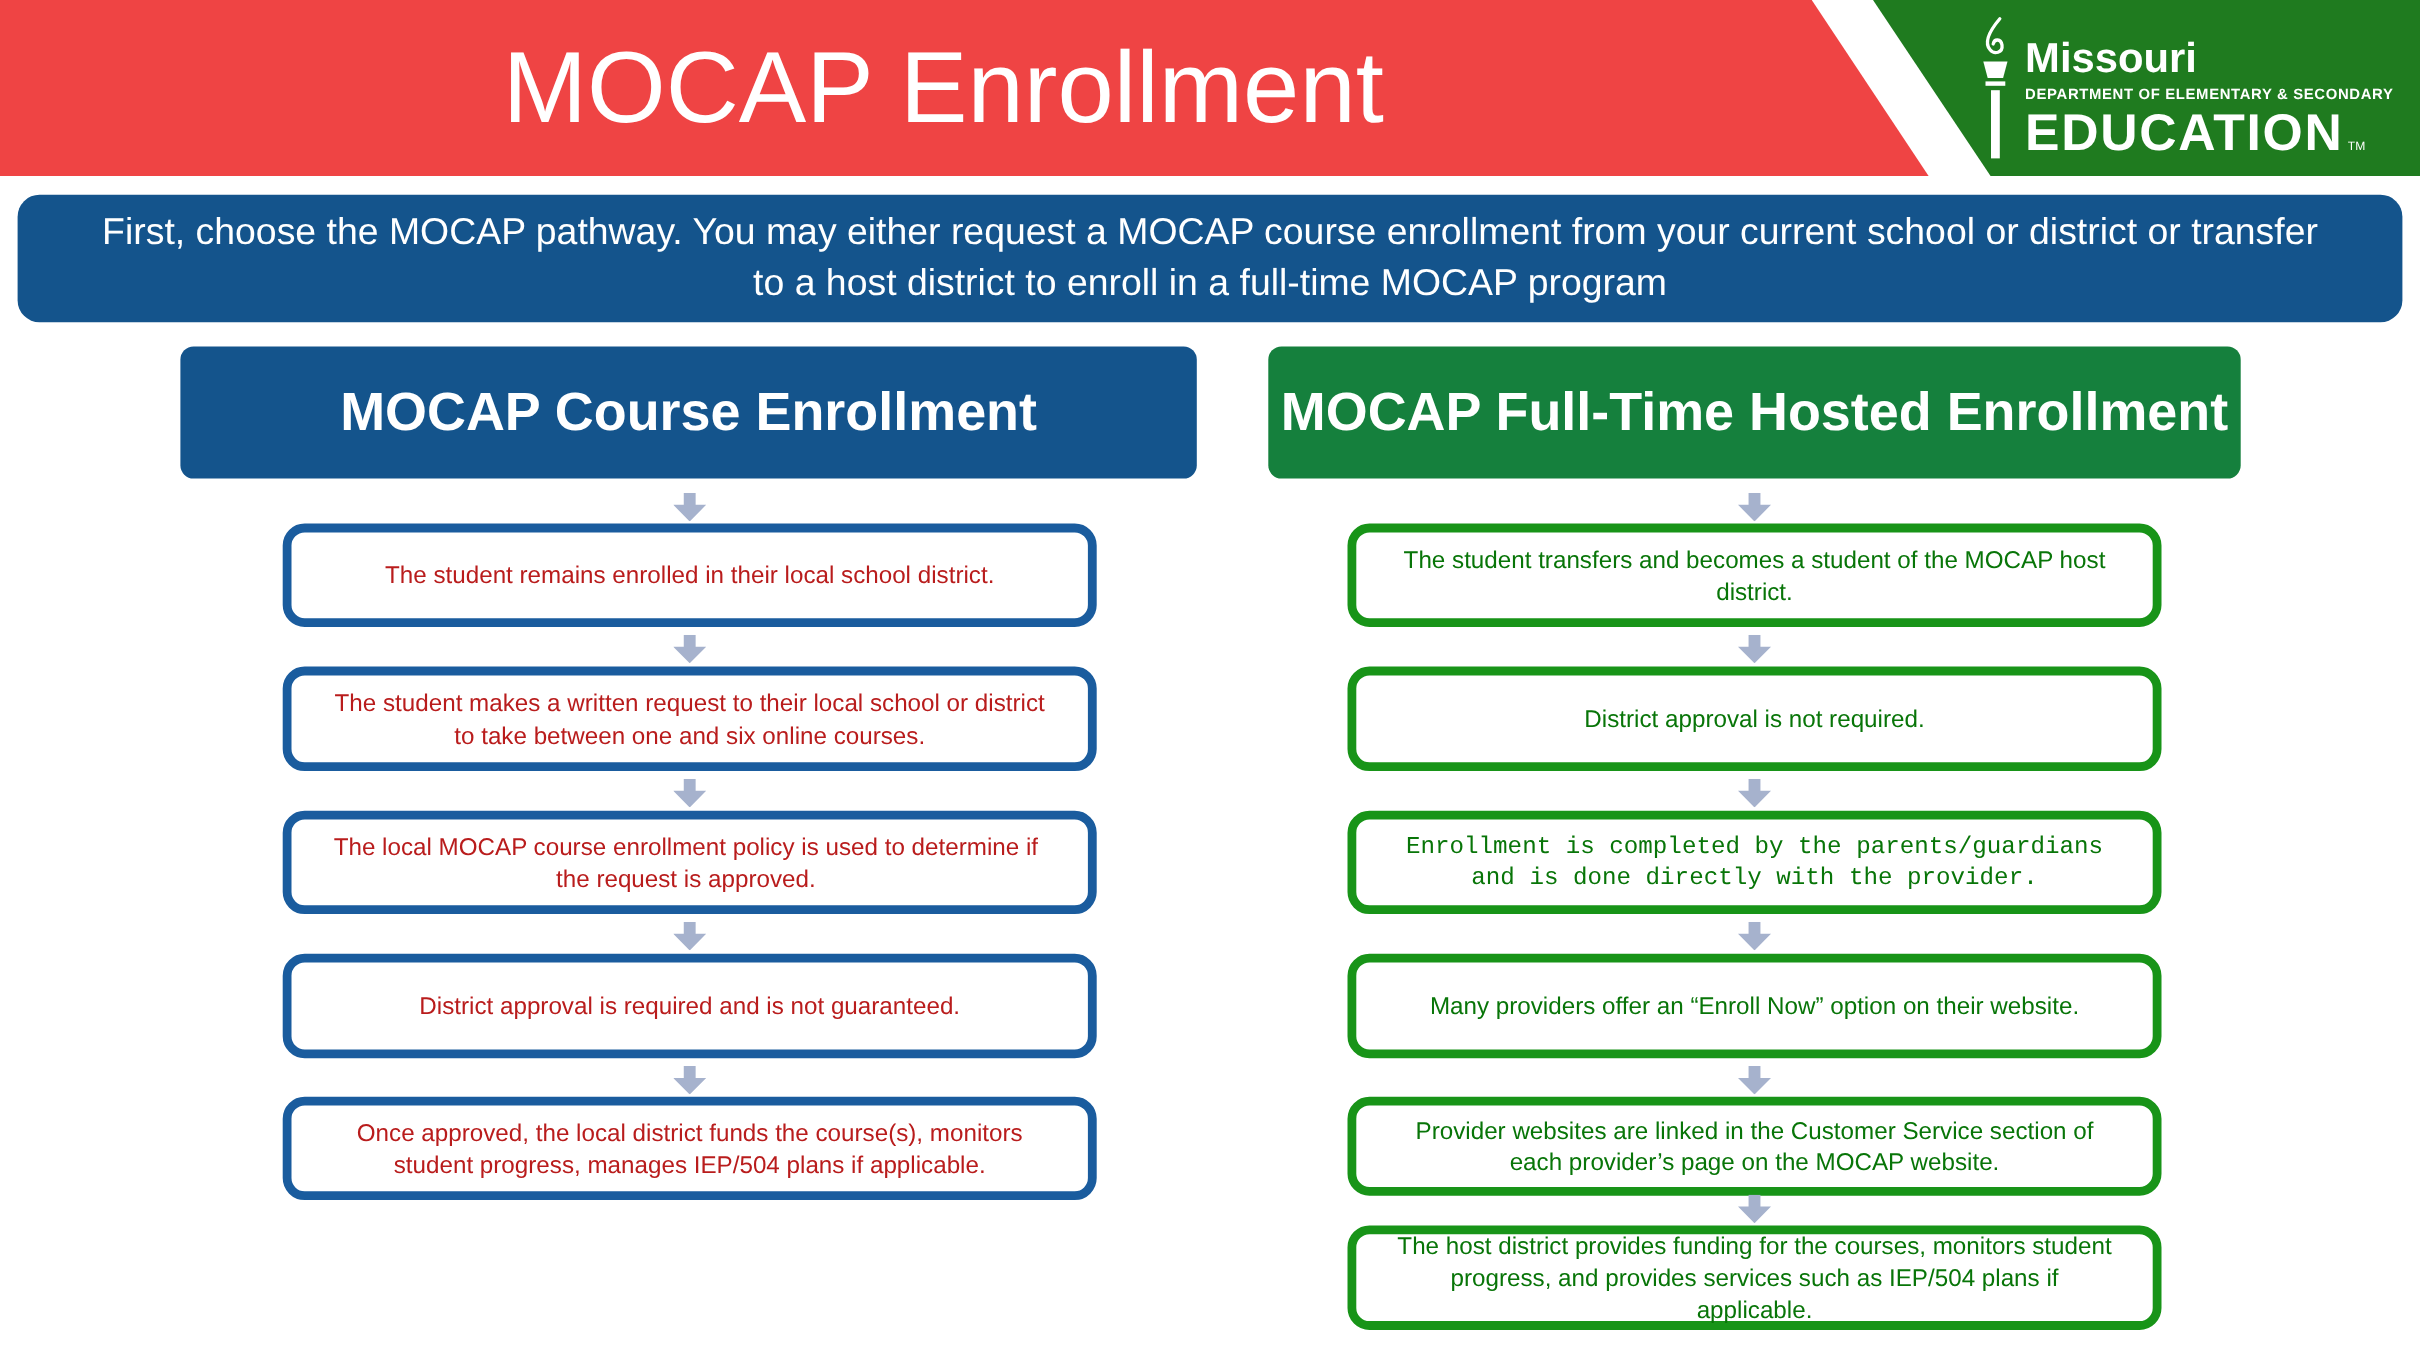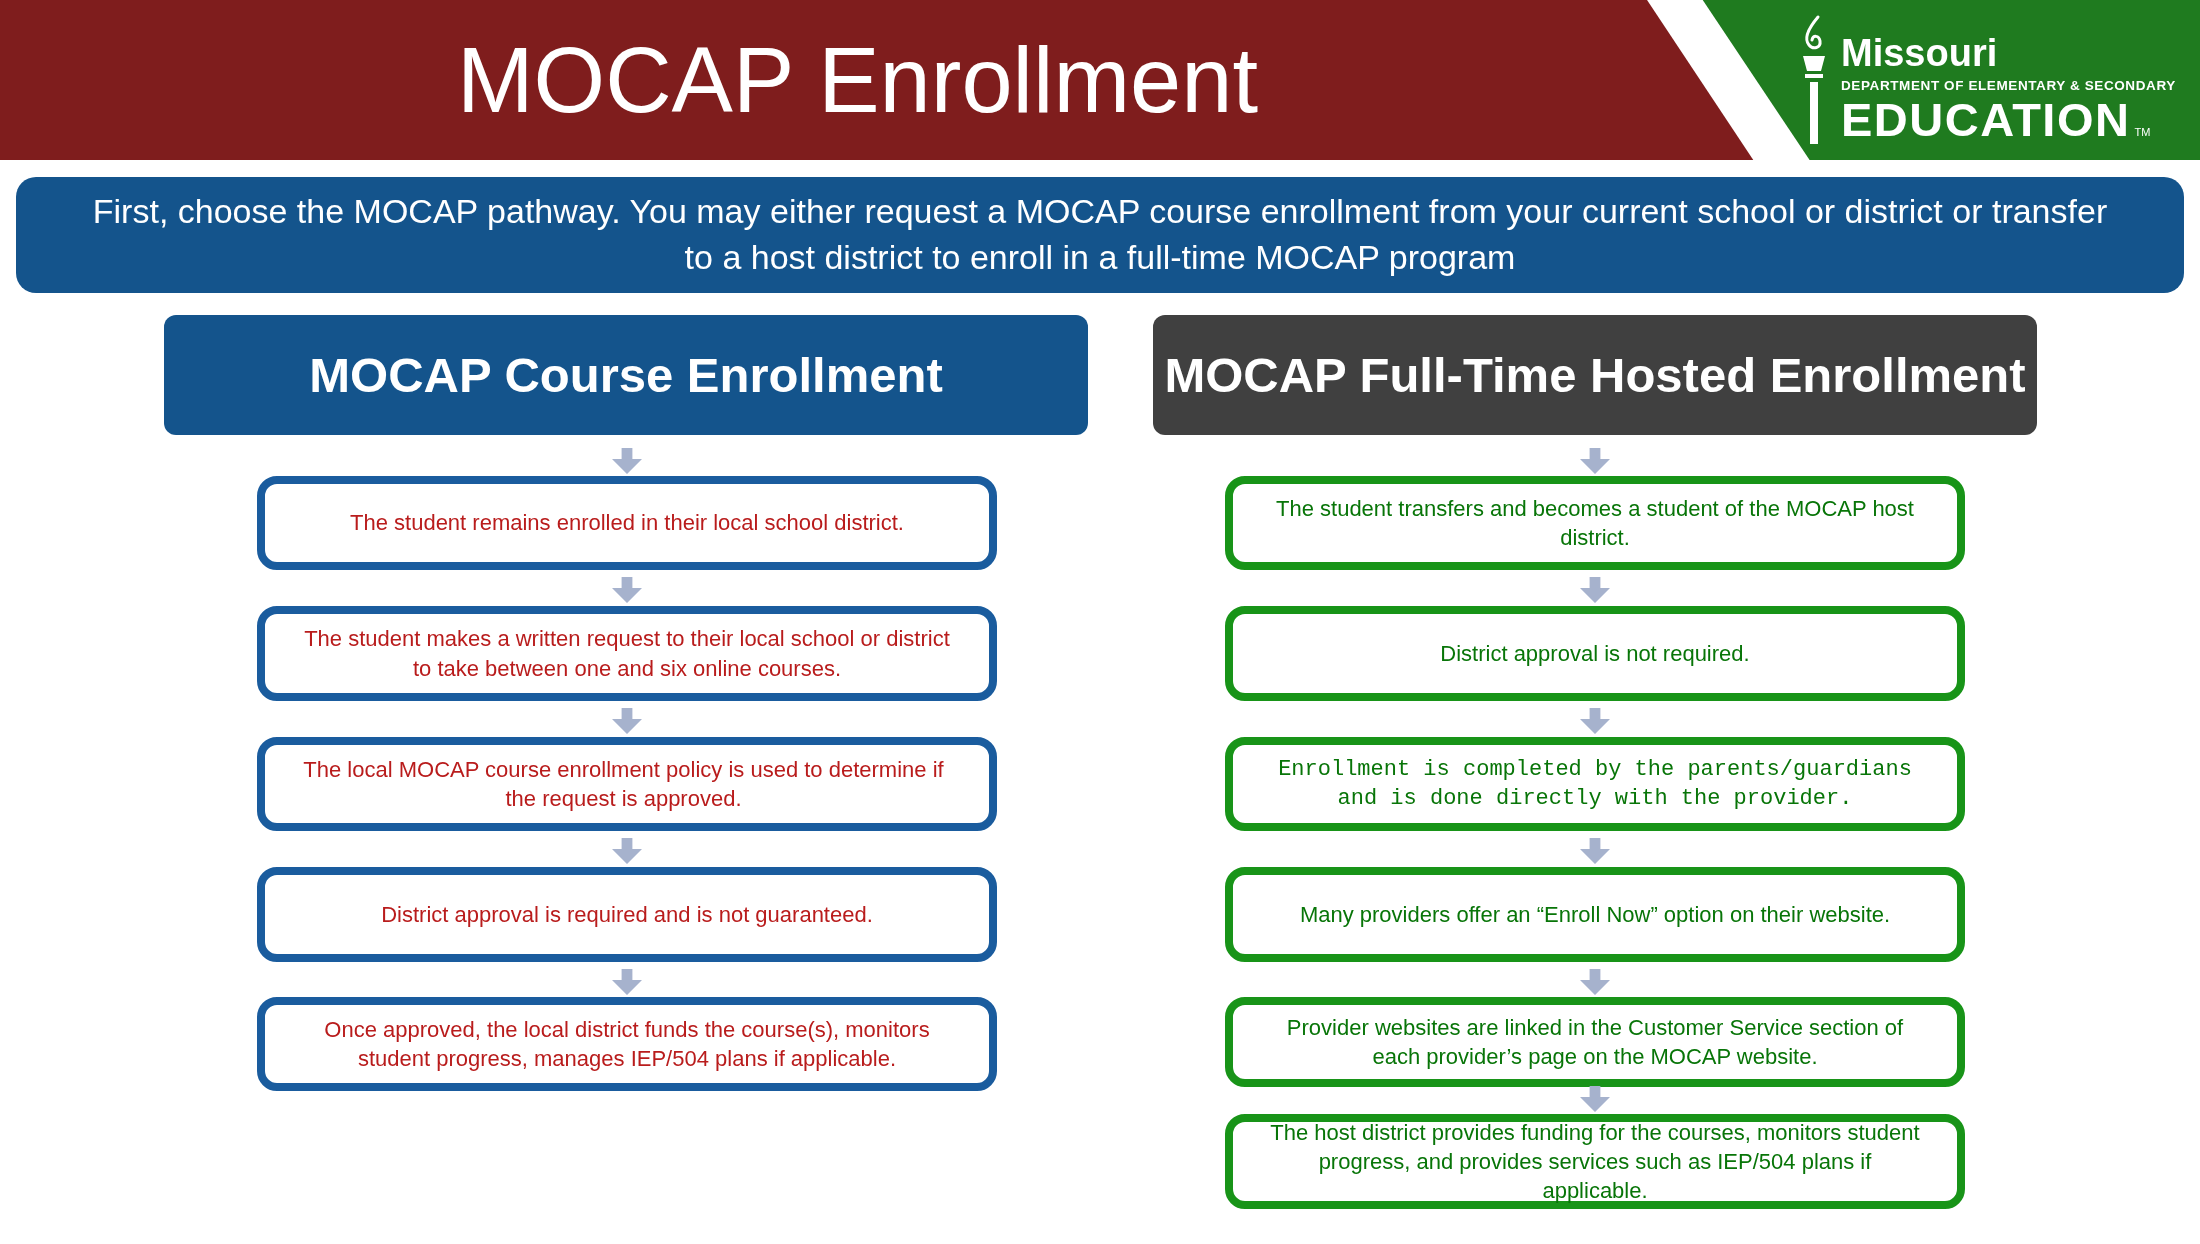--- a/index.html
+++ b/index.html
@@ -1,20 +1,20 @@
 <!DOCTYPE html>
 <html><head>
 <meta charset="utf-8">
 <style>
   html,body{margin:0;padding:0;background:#fff;}
   .page{position:relative;width:2200px;height:1244px;background:#fff;overflow:hidden;
         font-family:"Liberation Sans",sans-serif;}
 
   
-  .band{position:absolute;left:0;top:0;width:2200px;height:160px;background:#7f1d1d;}
+  .band{position:absolute;left:0;top:0;width:2200px;height:160px;background:#ef4444;}
   .band-title{position:absolute;left:0;top:0;width:1715px;height:160px;
               display:flex;align-items:center;justify-content:center;
               color:#fff;font-size:92px;font-weight:400;letter-spacing:0;}
   .band-white-stripe{position:absolute;left:1560px;top:0;width:640px;height:160px;background:#fff;
               clip-path:polygon(13.6% 0,100% 0,100% 100%,30.2% 100%);}
   .band-green{position:absolute;left:1560px;top:0;width:640px;height:160px;background:#1F7B1F;
               clip-path:polygon(22.3% 0,100% 0,100% 100%,39% 100%);}
   .logo{position:absolute;left:235px;top:10px;width:400px;height:145px;}
   .logo-torch{position:absolute;left:0;top:4px;}
   .logo-text{position:absolute;left:46px;top:24px;color:#fff;white-space:nowrap;}
@@ -26,21 +26,21 @@
   
   .intro{position:absolute;left:16px;top:177px;width:2168px;height:116px;background:#14548C;
          border-radius:20px;display:flex;align-items:center;justify-content:center;
          color:#fff;font-size:34px;line-height:1.35;text-align:center;padding:12px 70px;box-sizing:border-box;}
 
   
   .col-header{position:absolute;top:315px;height:120px;border-radius:12px;
               display:flex;align-items:center;justify-content:center;
               color:#fff;font-size:49px;font-weight:700;text-align:center;}
   .col-header.blue{left:164px;width:924px;background:#14548C;}
-  .col-header.green{left:1153px;width:884px;background:#404040;}
+  .col-header.green{left:1153px;width:884px;background:#15803d;}
 
   
   .column{position:absolute;top:446px;width:740px;}
   .column.left{left:257px;height:650px;}
   .column.right{left:1225px;height:770px;}
 
   .flow-box{position:absolute;left:0;width:740px;box-sizing:border-box;background:#fff;
             border-radius:20px;display:flex;align-items:center;justify-content:center;
             text-align:center;font-size:22px;line-height:1.32;padding:6px 34px;}
   .flow-box.blue{border:8px solid #1A5C9E;color:#b91c1c;}

